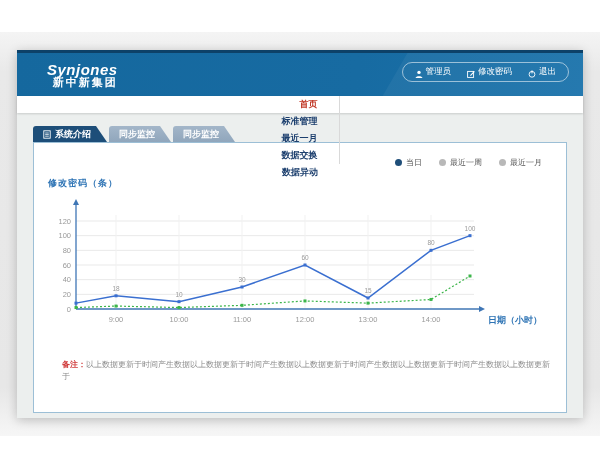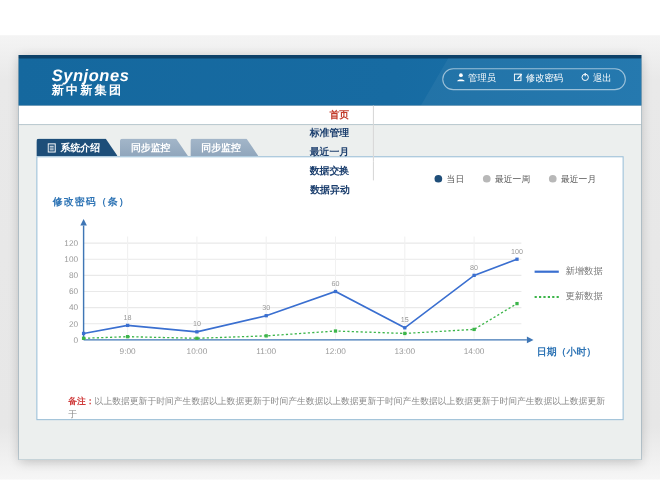--- a/index.html
+++ b/index.html
@@ -10,45 +10,45 @@
   .window{position:absolute;left:17px;top:50px;width:566px;height:368px;background:#0c4a6e;
     box-shadow:0 2px 10px rgba(0,0,0,.22);}
   
   .win-header{position:absolute;left:0;top:0;width:100%;height:46px;box-sizing:border-box;
     border-top:3px solid #0d4168;background:linear-gradient(100deg,#15689e 0%,#176ba2 60%,#1a72ab 100%);
     display:flex;align-items:center;padding:0 12px;overflow:hidden;}
   .win-header::after{content:"";position:absolute;right:-30px;top:-20px;width:220px;height:90px;
     background:rgba(255,255,255,.05);transform:skewX(-30deg);}
   .logo{display:flex;flex-direction:column;line-height:1;margin-left:18px;}
   .logo-en{color:#fff;font-size:15px;font-weight:bold;font-style:italic;letter-spacing:.5px;}
-  .logo-cn{color:#fff;font-size:11px;font-weight:bold;letter-spacing:2px;margin-top:0;}
+  .logo-cn{color:#fff;font-size:11px;font-weight:bold;letter-spacing:2px;margin-top:0;text-align:right;}
   .app-title{color:#fff;font-size:13px;letter-spacing:1px;margin-left:18px;margin-top:12px;}
   .user-menu{position:absolute;right:14px;top:12px;display:flex;align-items:center;
     border:1px solid rgba(255,255,255,.55);border-radius:10px;padding:0 4px;z-index:2;}
-  .user-item{display:flex;align-items:flex-start;gap:3px;color:#fff;font-size:8.5px;
+  .user-item{display:flex;align-items:flex-end;gap:3px;color:#fff;font-size:8.5px;
     padding:3px 8px;cursor:pointer;white-space:nowrap;font-family:Liberation Mono, monospace;}
   .user-item svg{display:block;}
   
   .nav{position:absolute;left:0;top:46px;width:100%;height:17px;background:#fff;
     display:flex;align-items:center;box-shadow:0 1px 2px rgba(0,0,0,.15);z-index:1;flex-direction:column;}
   .nav-item{font-size:9px;font-weight:bold;color:#1c3f6e;padding:0 21px;line-height:17px;
     border-right:1px solid #d9d9d9;cursor:pointer;}
   .nav-item:first-child{margin-left:18px;}
   .nav-item:last-child{border-right:none;}
   .nav-item.active{color:#c23b2a;}
   
   .content{position:absolute;left:0;top:63px;width:100%;height:305px;box-sizing:border-box;
     background:#ecefee;padding:12px 16px 8px;}
   .tabbar{display:flex;height:17px;align-items:flex-end;}
   .tab{height:16px;display:flex;align-items:center;gap:4px;font-size:9px;font-weight:bold;color:#fff;
     padding:0 16px 0 10px;clip-path:polygon(0 0,calc(100% - 11px) 0,100% 100%,0 100%);
     border-radius:3px 0 0 0;cursor:pointer;}
   .tab.active{background:#1d4e79;}
   .tab.inactive{background:linear-gradient(180deg,#a3b6c9,#90a6bc);margin-left:2px;margin-top:28px;}
-  .panel{position:relative;background:#fff;border:1px solid #9cbfd6;height:240px;box-sizing:border-box;}
+  .panel{position:relative;background:#fff;border:1px solid #9cbfd6;height:271px;box-sizing:border-box;}
   
   .range-row{position:absolute;top:14px;right:24px;display:flex;gap:17px;z-index:3;}
   .range-opt{display:flex;align-items:center;gap:4px;font-size:8px;color:#555;cursor:pointer;}
   .dot{width:7px;height:7px;border-radius:50%;background:#b8b8b8;}
   .dot.sel{background:#1f4e79;}
   .ylabel{position:absolute;left:14px;top:34px;font-size:9px;font-weight:bold;color:#2e74b5;letter-spacing:1px;}
   .chart-wrap{position:absolute;left:0;top:40px;width:534px;height:150px;}
   
   .series-legend{position:absolute;left:452px;top:98px;display:flex;flex-direction:column;gap:11px;z-index:3;}
   .legend-entry{display:flex;align-items:center;gap:6px;font-size:8.5px;color:#777;}
@@ -194,30 +194,20 @@
               <rect x="80.5" y="121.56666666666666" width="3" height="3" fill="#3cb54a"></rect>
               <rect x="143.5" y="123.03333333333333" width="3" height="3" fill="#3cb54a"></rect>
               <rect x="206.5" y="120.83333333333333" width="3" height="3" fill="#3cb54a"></rect>
               <rect x="269.5" y="116.43333333333334" width="3" height="3" fill="#3cb54a"></rect>
               <rect x="332.5" y="118.63333333333334" width="3" height="3" fill="#3cb54a"></rect>
               <rect x="395.5" y="114.96666666666667" width="3" height="3" fill="#3cb54a"></rect>
               <rect x="434.5" y="91.5" width="3" height="3" fill="#3cb54a"></rect>
             </svg>
         </div>
 
-        <div class="series-legend">
-          <div class="legend-entry">
-            <span class="legend-line" style="border-top-color: rgb(58, 111, 208); border-top-style: solid;"></span>
-            <span>新增数据</span>
-          </div>
-          <div class="legend-entry">
-            <span class="legend-line" style="border-top-color: rgb(60, 181, 74); border-top-style: dotted;"></span>
-            <span>更新数据</span>
-          </div>
-        </div>
 
         <div class="note">
           <span class="prefix">备注：</span><span>以上数据更新于时间产生数据以上数据更新于时间产生数据以上数据更新于时间产生数据以上数据更新于时间产生数据以上数据更新于</span>
         </div>
       </div>
     </div>
   </div>
 </div>
 
 </body></html>

